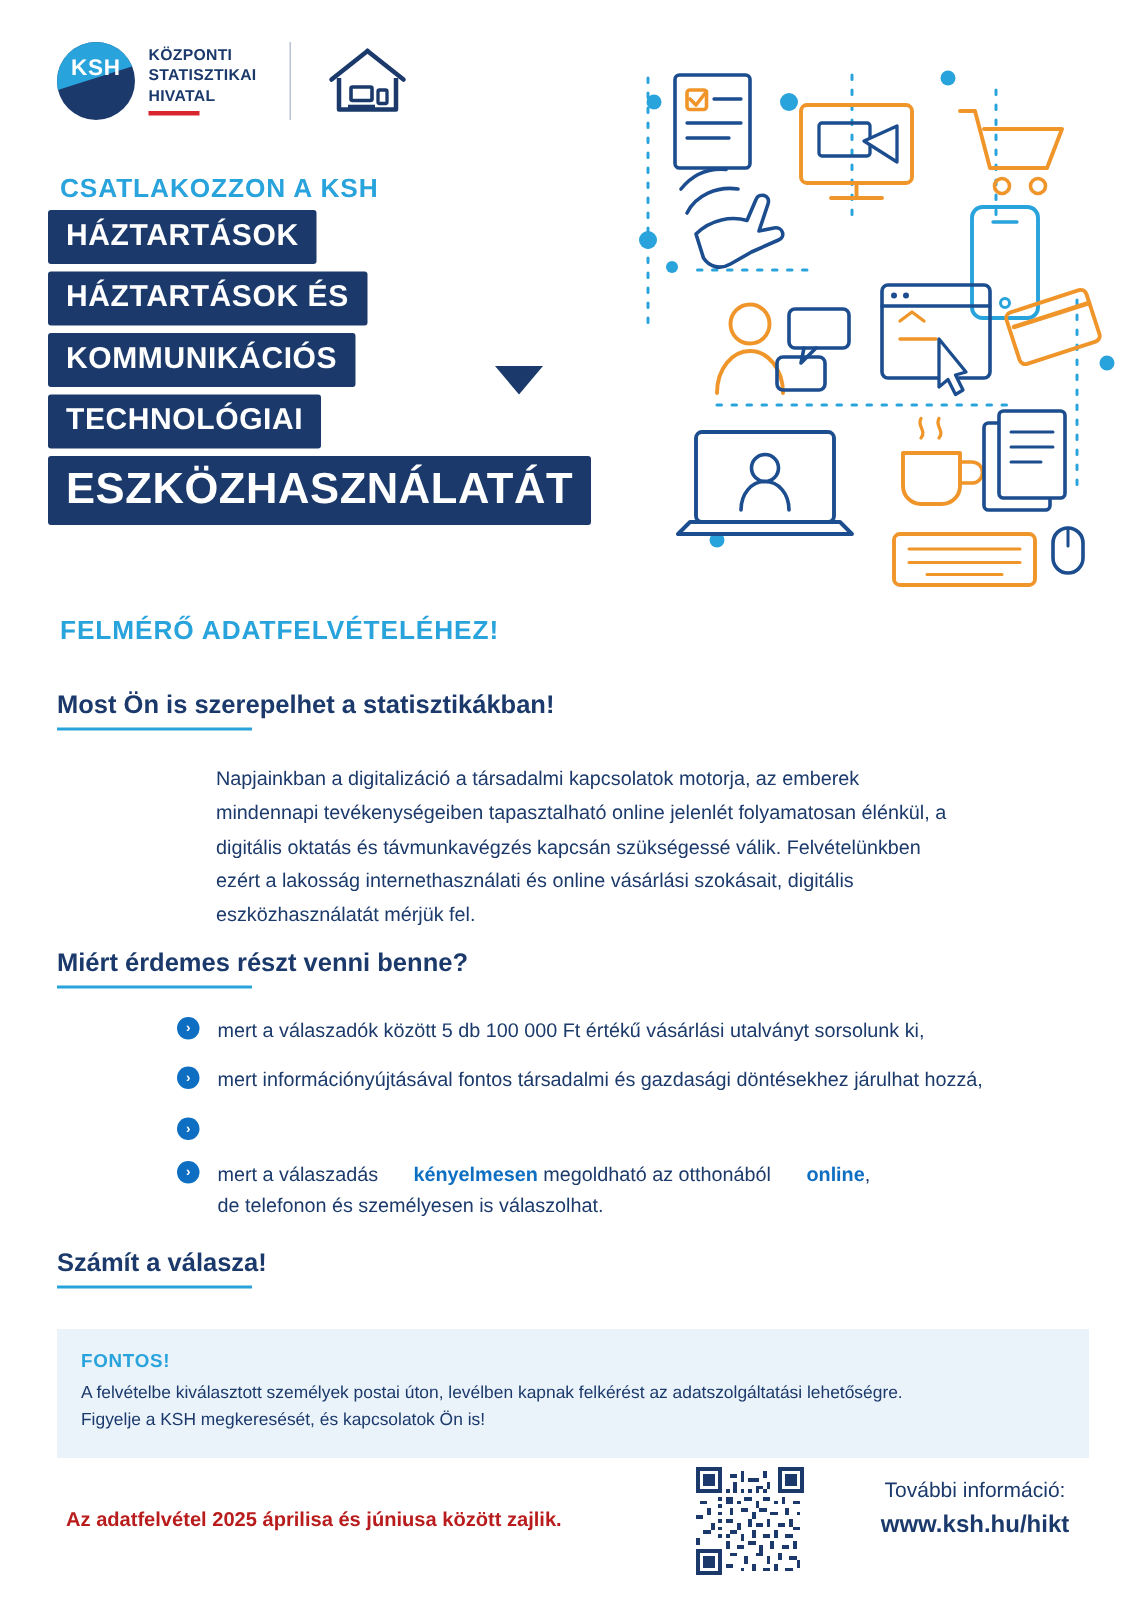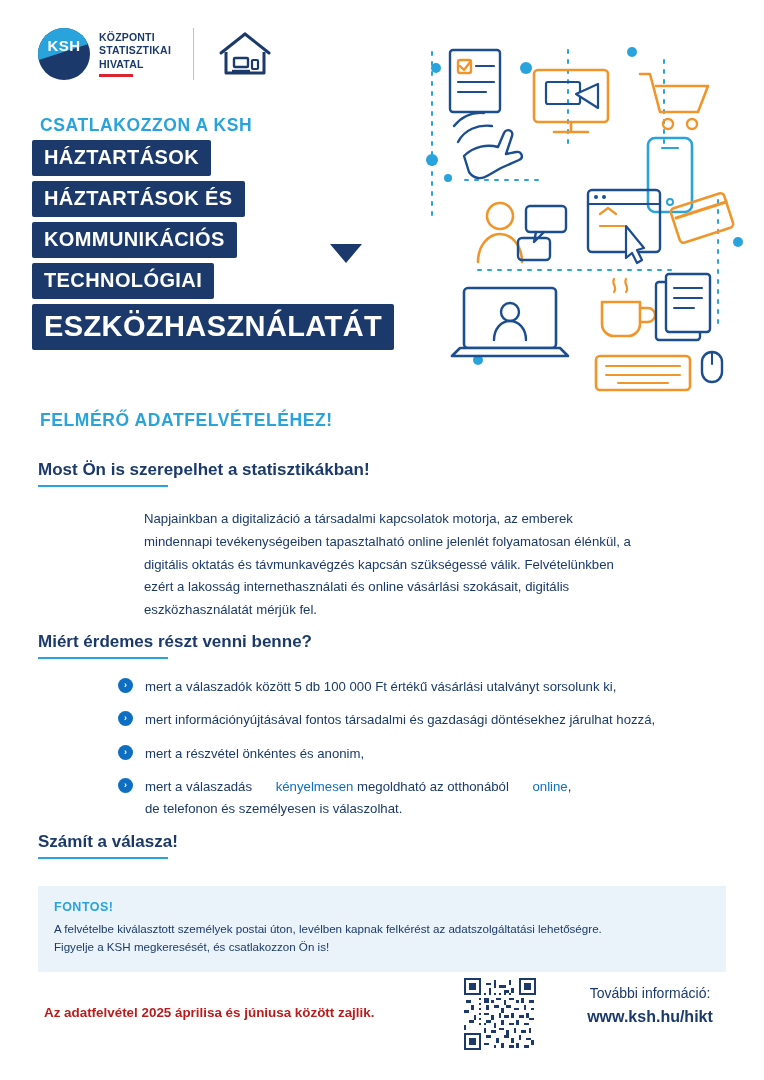--- a/index.html
+++ b/index.html
@@ -191,21 +191,21 @@
     text-align: center;
     margin-top: 2px;
     margin-right: 12px;
     font-weight: bold;
   }
   .bullet-text {
     font-size: 13.2px;
     line-height: 1.62;
     color: #1b3a6b;
   }
-  .hl-blue { color: #0d6ec2; font-weight: normal; padding-left: 20px; }
+  .hl-blue { color: #0d6ec2; font-weight: bold; padding-left: 20px; }
 
   
   .notice {
     position: absolute;
     top: 886px;
     left: 38px;
     width: 688px;
     background: #eaf2fa;
     padding: 14px 16px 16px 16px;
     box-sizing: border-box;
@@ -402,41 +402,40 @@
   <div class="bullet-row">
     <span class="bullet-dot">›</span>
     <span class="bullet-text">mert a válaszadók között 5 db 100 000 Ft értékű vásárlási utalványt sorsolunk ki,</span>
   </div>
   <div class="bullet-row">
     <span class="bullet-dot">›</span>
     <span class="bullet-text">mert információnyújtásával fontos társadalmi és gazdasági döntésekhez járulhat hozzá,</span>
   </div>
   <div class="bullet-row">
     <span class="bullet-dot">›</span>
-    <span class="bullet-text">mert a részvétel önkéntes és anonim,</span>
   </div>
   <div class="bullet-row">
     <span class="bullet-dot">›</span>
     <span class="bullet-text">
       <span>mert a válaszadás </span><span class="hl-blue">kényelmesen</span><span> megoldható az otthonából </span><span class="hl-blue">online</span><span>,</span>
       <br>
       <span>de telefonon és személyesen is válaszolhat.</span>
     </span>
   </div>
 </div>
 
 <div class="section-head" id="head3">
   <span>Számít a válasza!</span>
   <span class="underline"></span>
 </div>
 
 <div class="notice">
   <div class="notice-title">FONTOS!</div>
   <div class="notice-line">A felvételbe kiválasztott személyek postai úton, levélben kapnak felkérést az adatszolgáltatási lehetőségre.</div>
-  <div class="notice-line">Figyelje a KSH megkeresését, és csatlakozzon Ön is!</div>
+  <div class="notice-line">Figyelje a KSH megkeresését, és kapcsolatok Ön is!</div>
 </div>
 
 <div class="footer-note">Az adatfelvétel 2025 áprilisa és júniusa között zajlik.</div>
 
 <div class="qr">
   <svg width="72" height="72" viewBox="0 0 29 29" shape-rendering="crispEdges">
     <rect width="29" height="29" fill="#ffffff"></rect>
     <g fill="#1b3a6b">
 
       <rect x="0" y="0" width="7" height="1"></rect>

